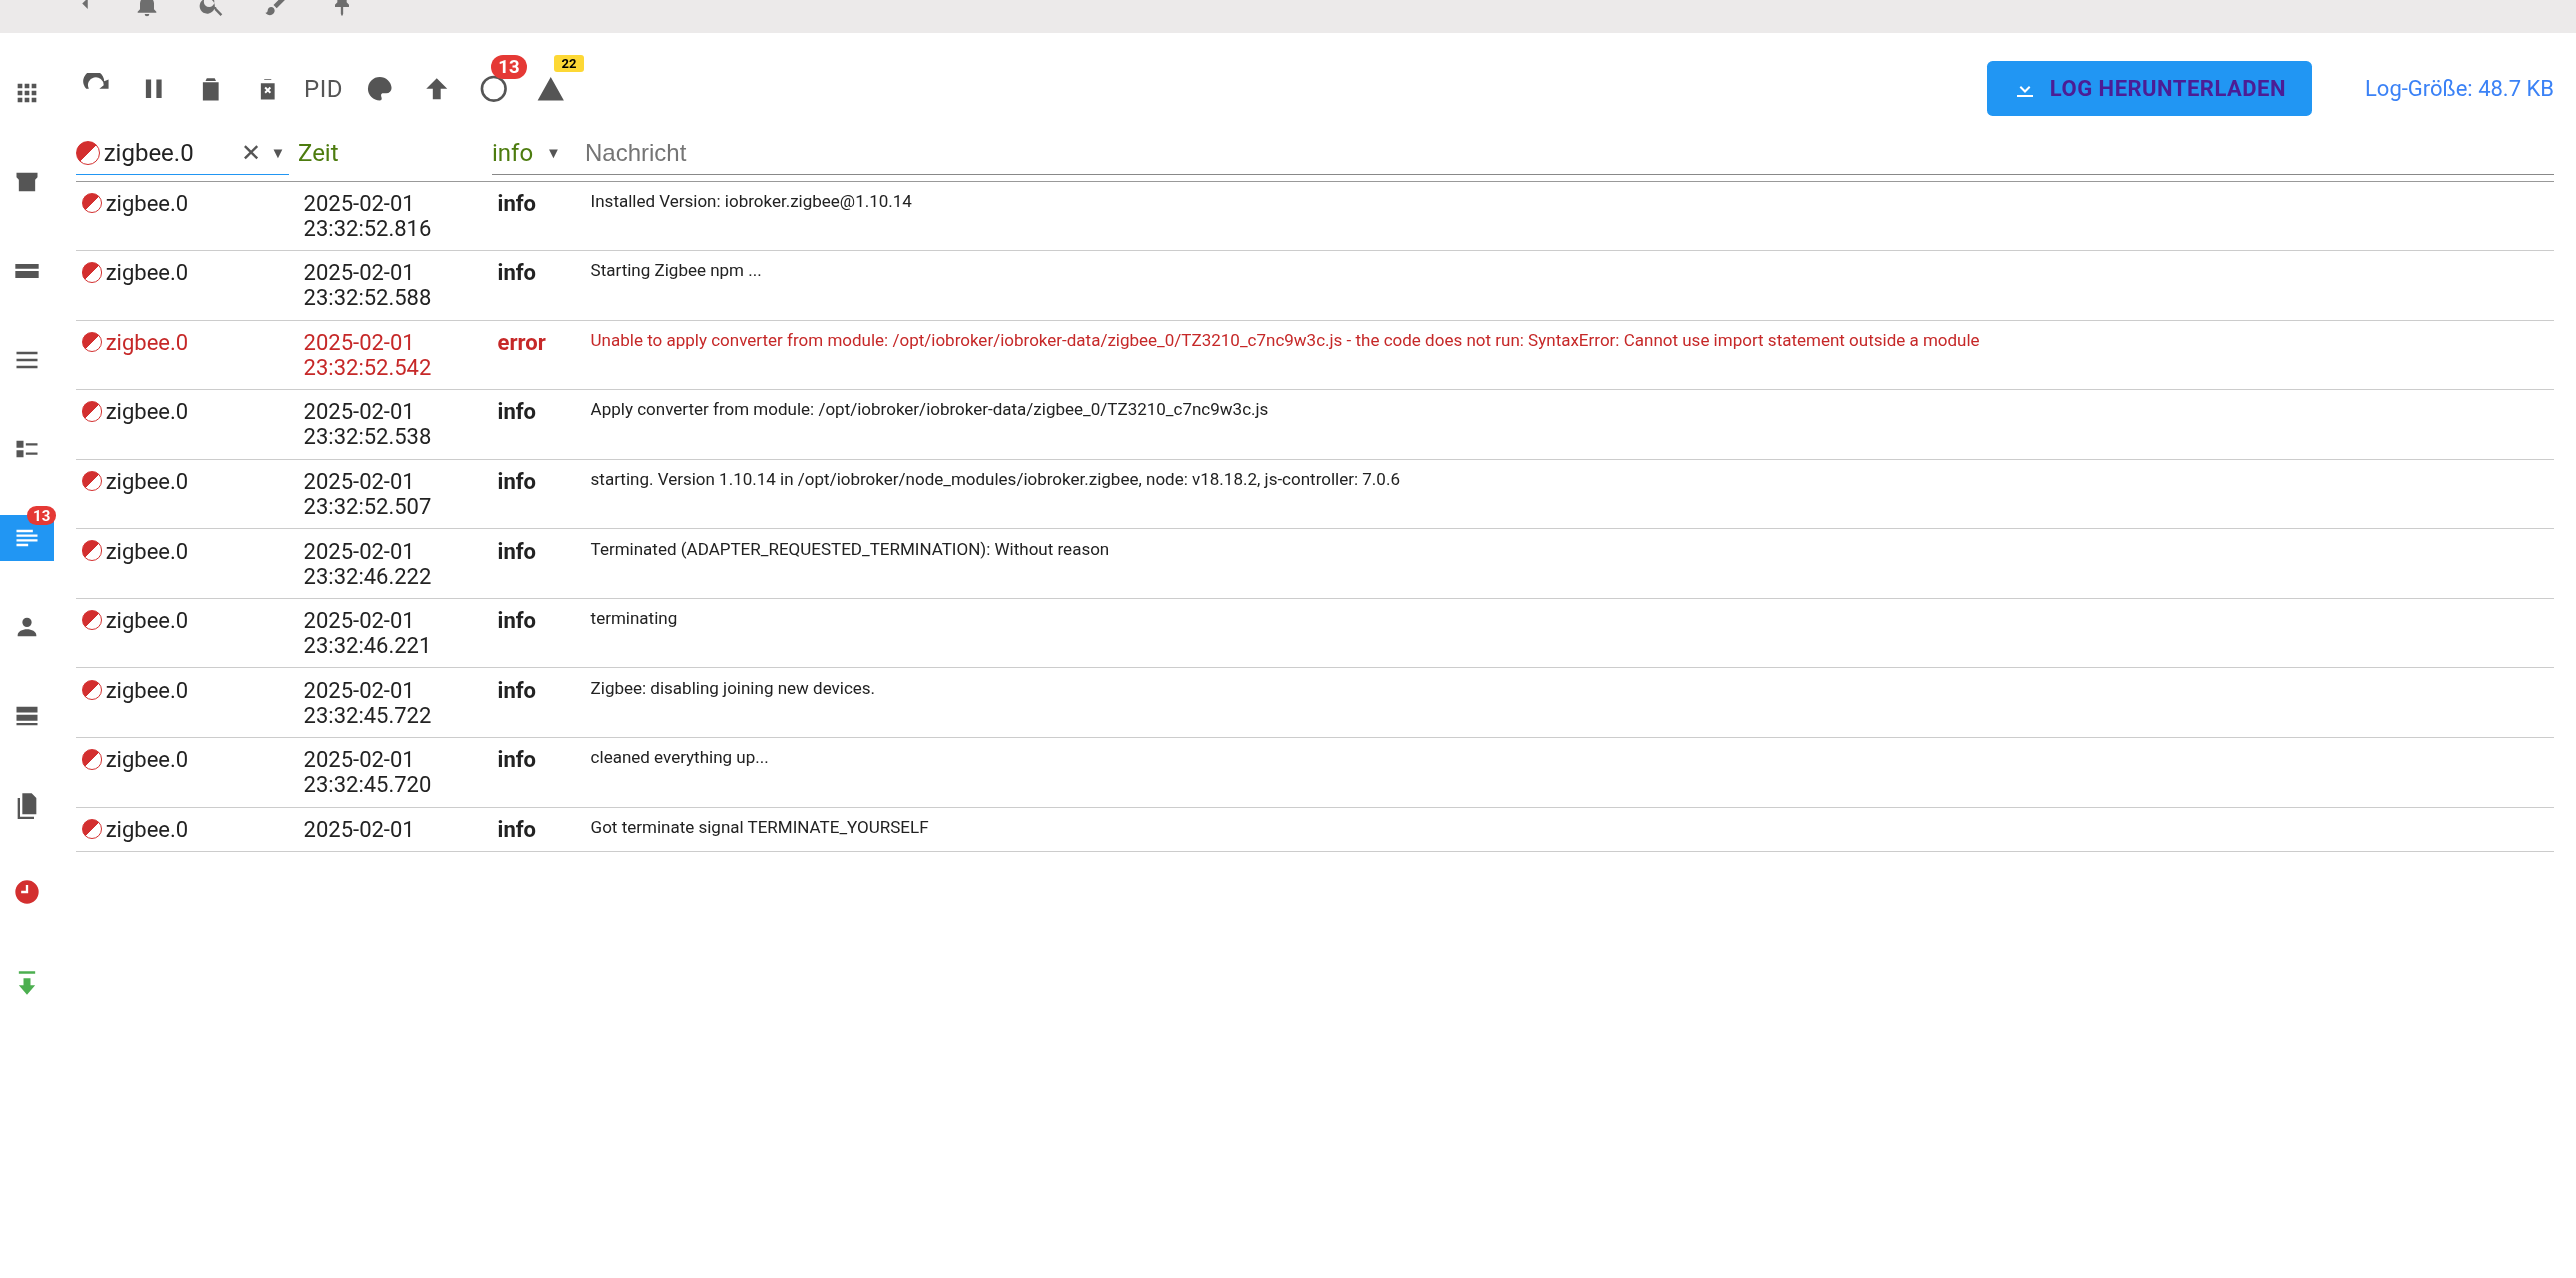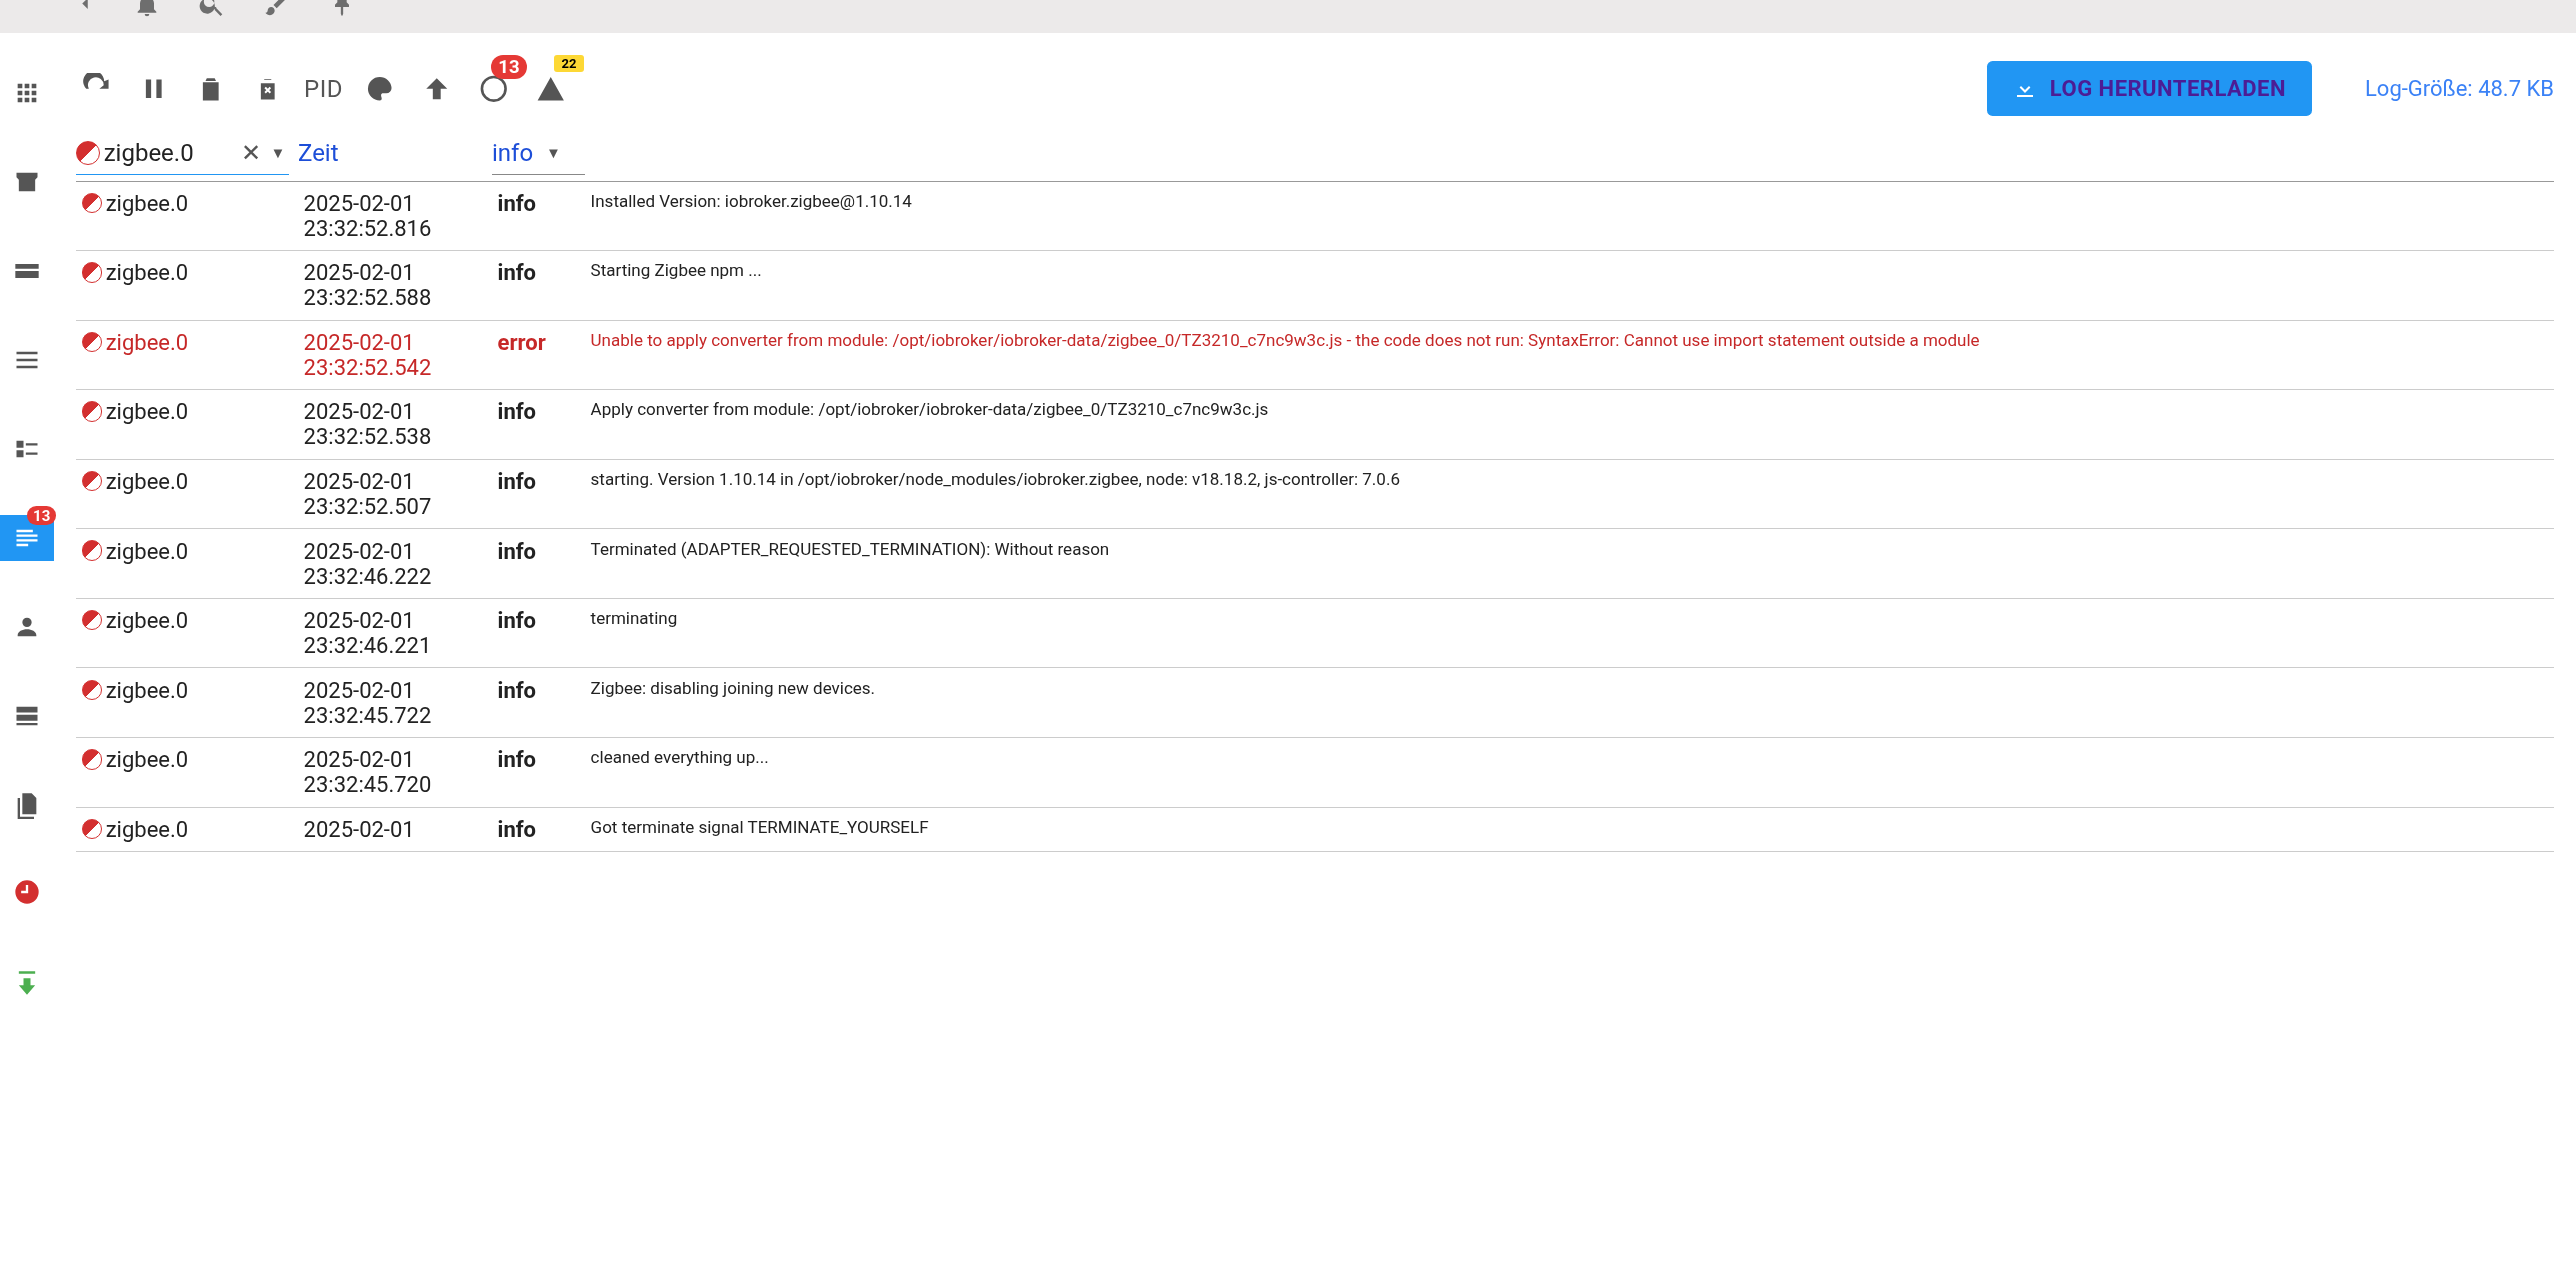--- a/index.html
+++ b/index.html
@@ -131,21 +131,21 @@
 .filter-source .icon-round {
   width: 24px; height: 24px; border-radius: 50%;
   background: linear-gradient(135deg, #d32f2f 50%, #fff 50%);
   border: 1.9px solid #d32f2f;
   display: inline-block;
   margin-right: 3.7px;
 }
 .filter-label { font-size: 24px; color: #222; }
 .clear-x { margin-left: auto; color: #555; font-size: 24px; padding: 0 5.6px; }
 .dropdown-caret { color: #555; font-size: 15px; padding: 0 3.7px; }
-.header-label { font-size: 24px; color: #1d4ed8; }
+.header-label { font-size: 24px; color: #4d7c0f; }
 .level-filter { display: flex; align-items: center; gap: 9.3px; border-bottom: 0.9px solid #888; height: 44px; }
 .msg-filter {
   height: 44px;
   border: none;
   border-bottom: 0.9px solid #888;
   font-size: 24px;
   color: #888;
   background: transparent;
   outline: none;
   width: 100%;
@@ -327,20 +327,23 @@
       </div>
       <div class="col-time">
         <span class="header-label">Zeit</span>
       </div>
       <div class="col-level">
         <div class="level-filter">
           <span class="header-label">info</span>
           <span class="dropdown-caret">▼</span>
         </div>
       </div>
+      <div class="col-msg">
+        <input class="msg-filter" placeholder="Nachricht" style="">
+      </div>
     </div>
 
     <div class="log-table" id="log-table">
         <div class="log-row">
           <div class="cell cell-source">
             <span class="icon-round"></span>
             <span>zigbee.0</span>
           </div>
           <div class="cell cell-time">
             <span class="time-part">2025-02-01</span>

